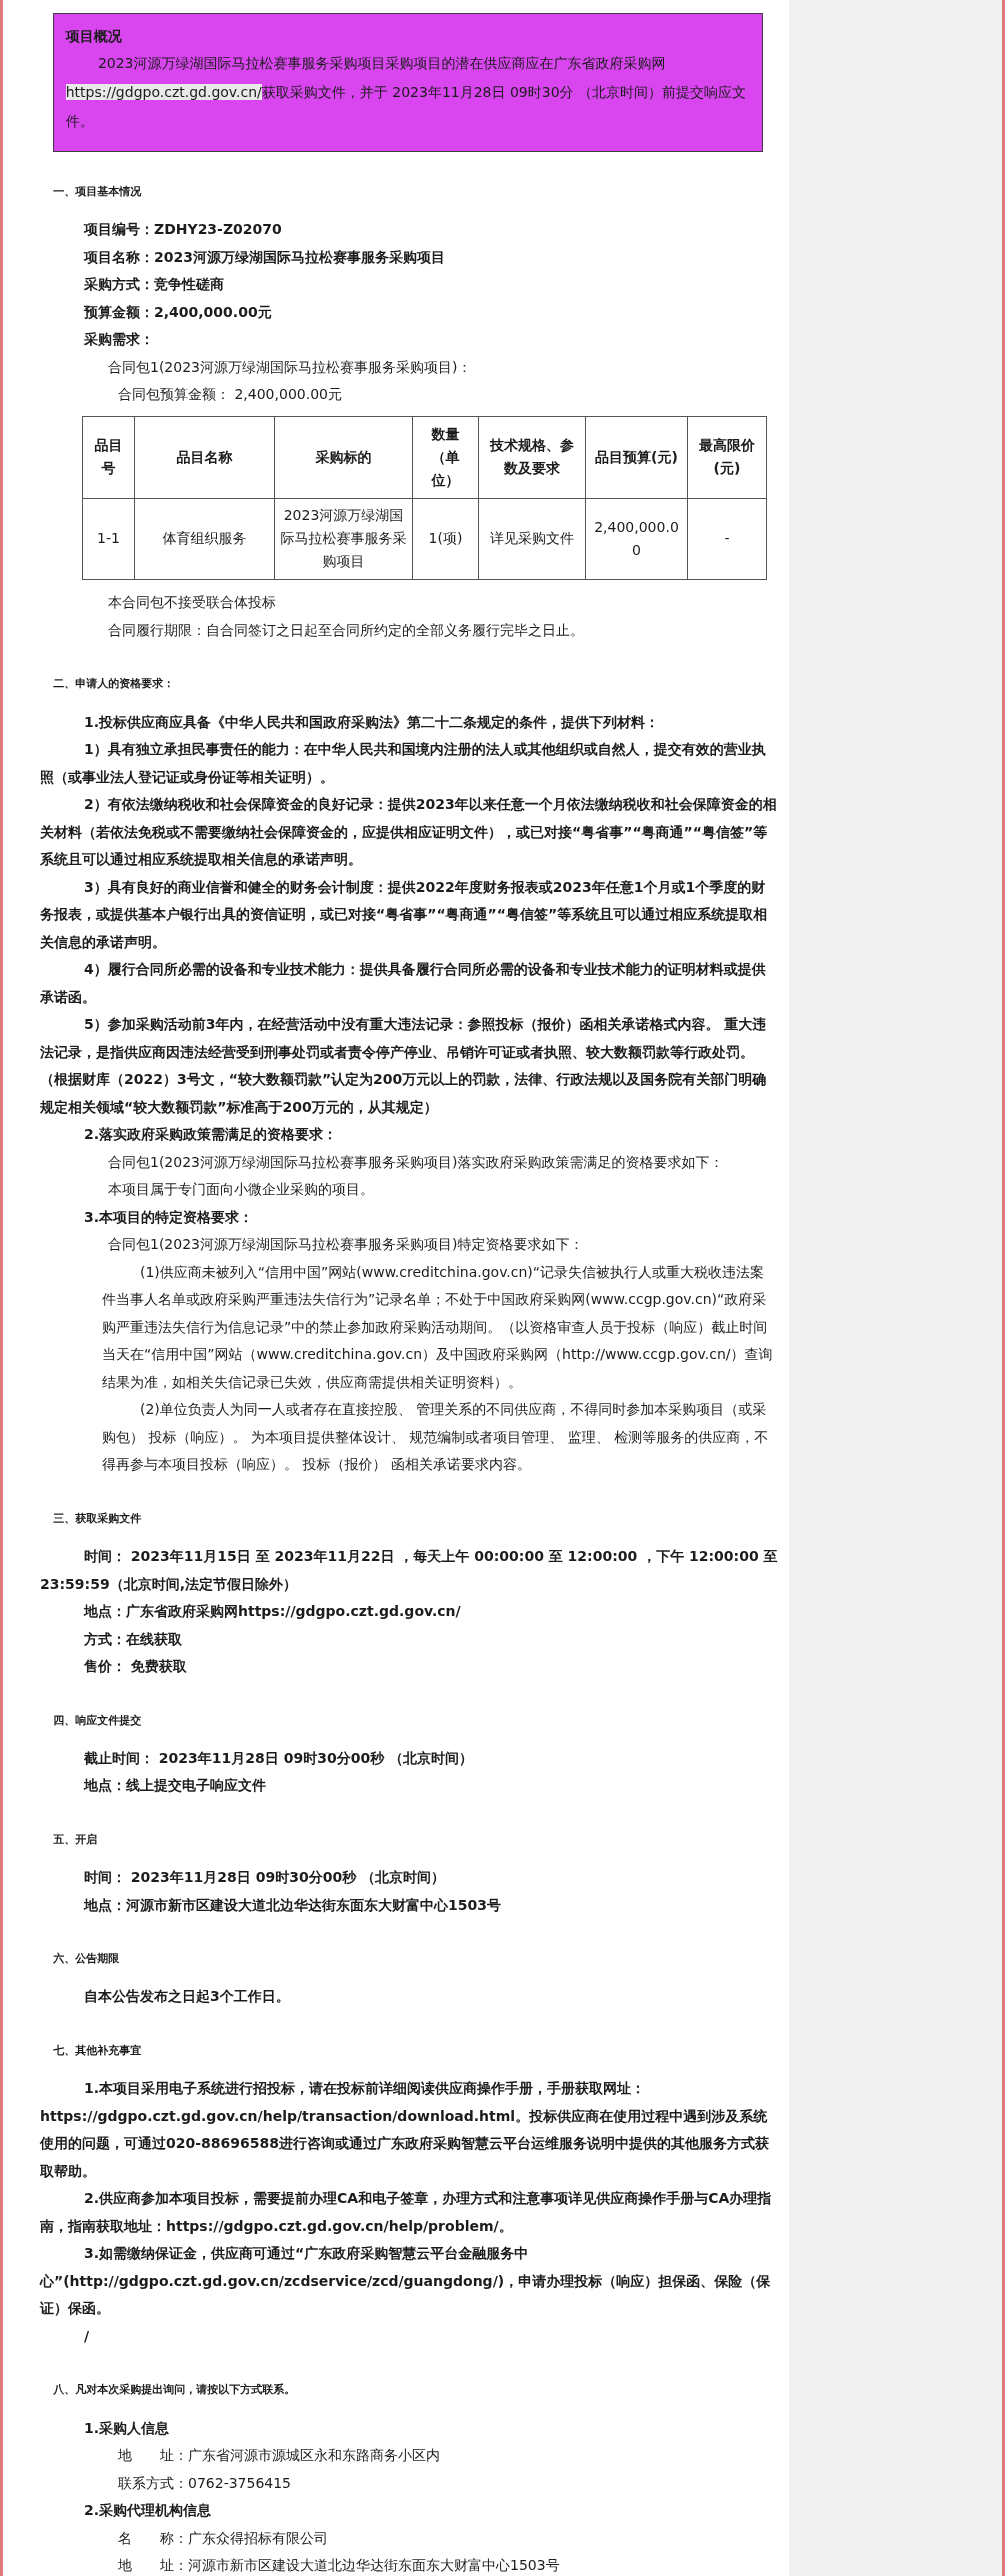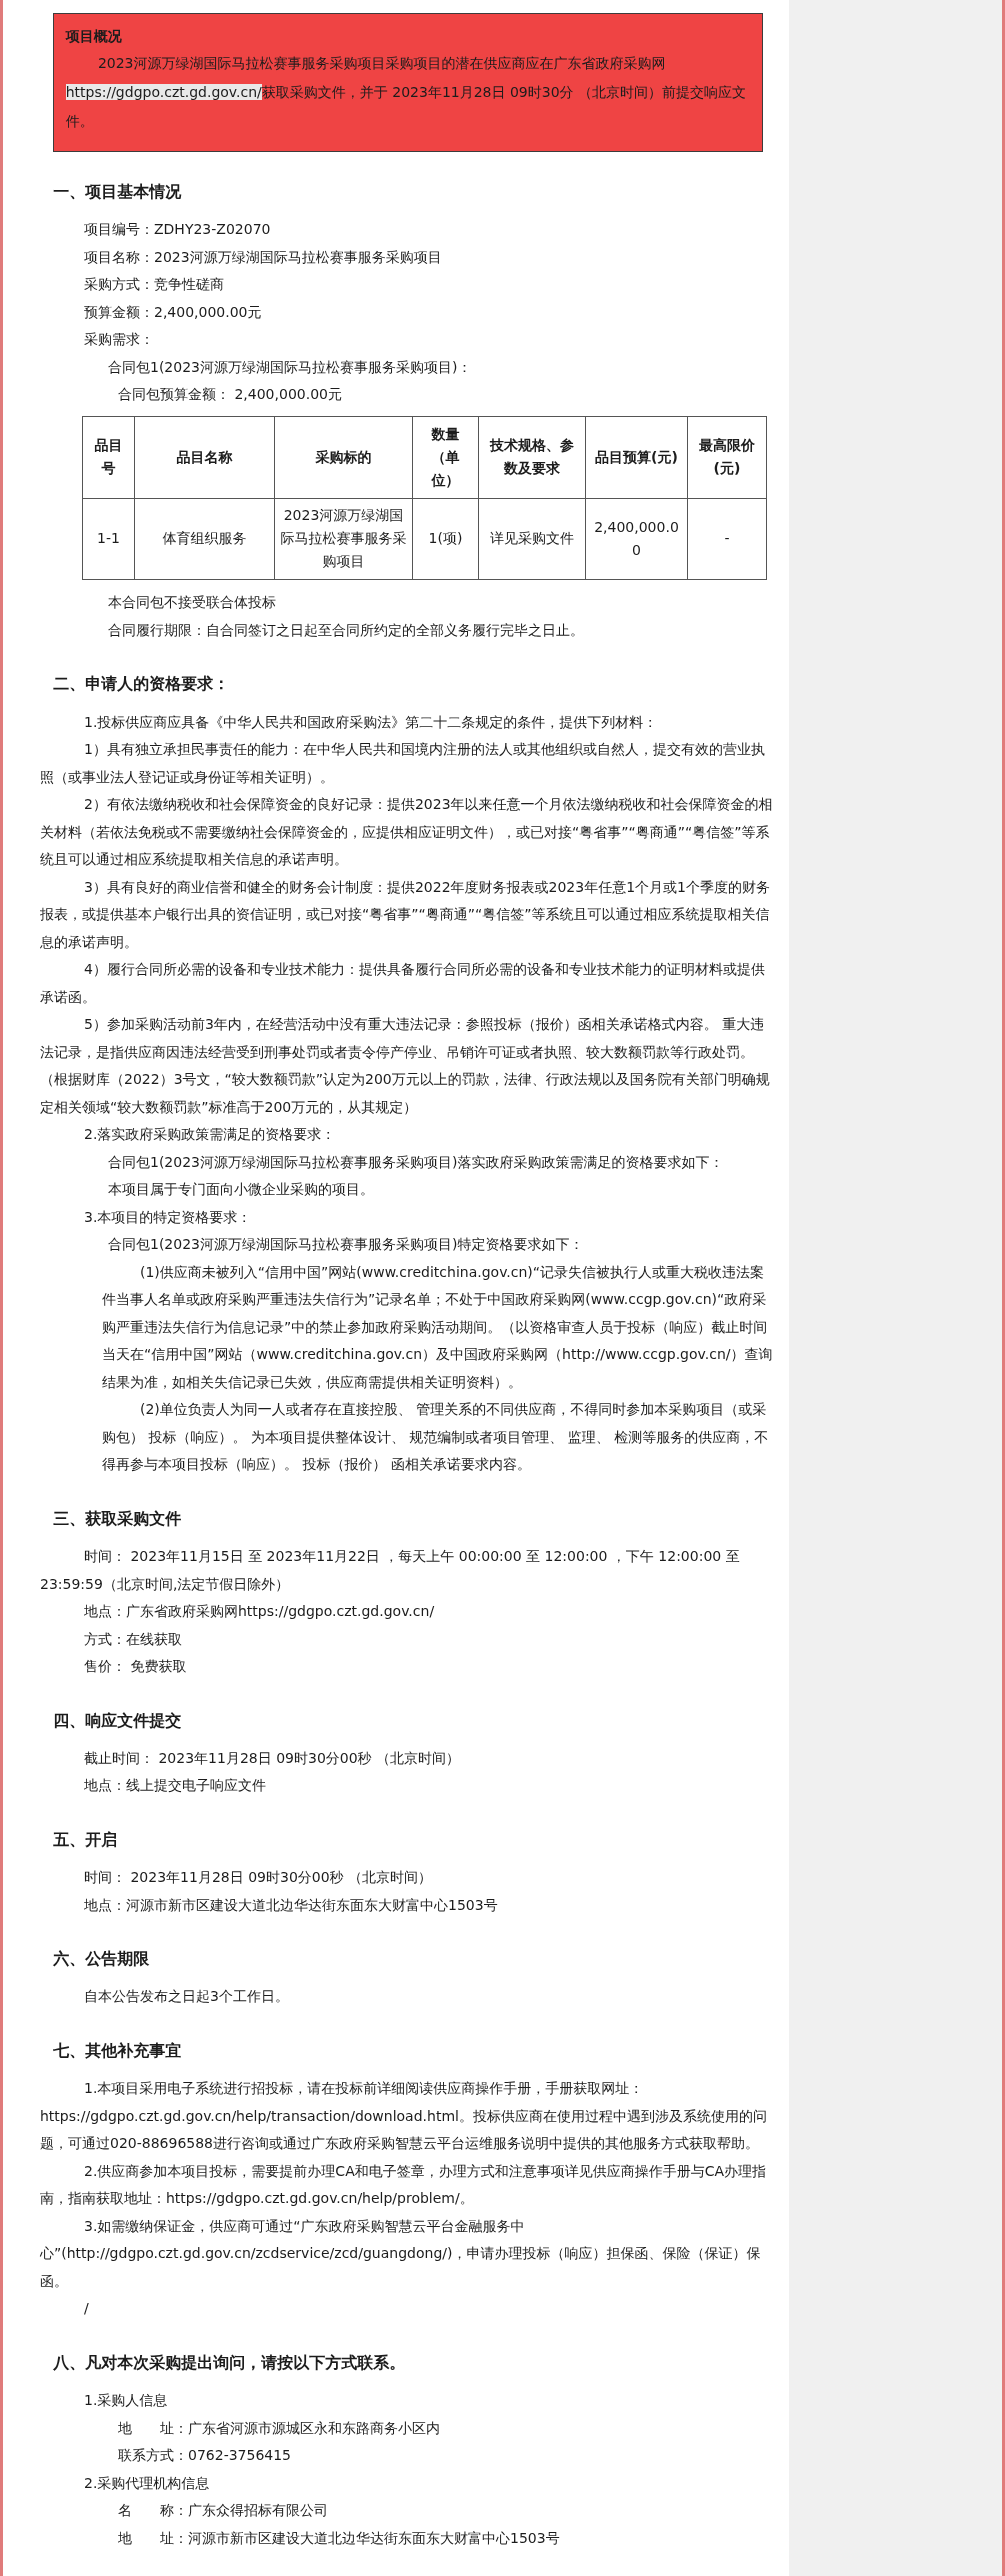--- a/index.html
+++ b/index.html
@@ -3,26 +3,26 @@
 <meta charset="utf-8">
 <style>
   html,body { margin:0; padding:0; background:#ffffff; }
   body { font-family:"DejaVu Sans","Liberation Sans",sans-serif; color:#1c1c1c; }
   .page { position:relative; width:1005px; min-height:2576px; background:#ffffff; overflow:hidden; }
   .edge { position:absolute; top:0; bottom:0; width:2.8px; background:#e07b7b; z-index:5; }
   .edge.left { left:0; } .edge.right { right:0; }
   .side-gray { position:absolute; top:0; bottom:0; left:789px; width:213px; background:#f0f0f0; z-index:1; }
   .content { position:relative; z-index:2; box-sizing:border-box; width:789px; padding:13.3px 11.4px 38px 40px; }
   p { margin:0; font-size:14px; line-height:27.5px; }
-  h2 { font-size:16px; font-weight:bold; margin:28px 0 13.3px 13.3px; line-height:23px; }
-  .overview-box { border:0.9px solid #3c3c3c; margin-left:13.3px; margin-right:15px; padding:9.5px 13.3px 15px 11.4px; background:#ef4444; }
+  h2 { font-size:11px; font-weight:bold; margin:28px 0 13.3px 13.3px; line-height:23px; }
+  .overview-box { border:0.9px solid #3c3c3c; margin-left:13.3px; margin-right:15px; padding:9.5px 13.3px 15px 11.4px; background:#d946ef; }
   .overview-title { font-size:14px; font-weight:bold; line-height:25px; }
   .overview-text { text-indent:2.3em; line-height:29px; }
   .hl { background:#e9e9e9; }
-  .para { text-indent:44px; }              
+  .para { text-indent:44px;font-weight:bold; }              
   .para2 { margin-left:62px; text-indent:38px; }   
   .ind2 { margin-left:68px; }              
   .ind3 { margin-left:78px; }
   table.items { border-collapse:collapse; margin:7.6px 0 9.5px 42px; table-layout:fixed;border-radius:29px; }
   table.items th, table.items td { border:0.9px solid #555; font-size:14px; text-align:center; padding:5.7px 4.7px; line-height:23px; word-break:break-all; }
   table.items th { font-weight:bold; }
   td.num { text-align:right; padding-right:9.5px; }
 </style>
 </head>
 <body>

